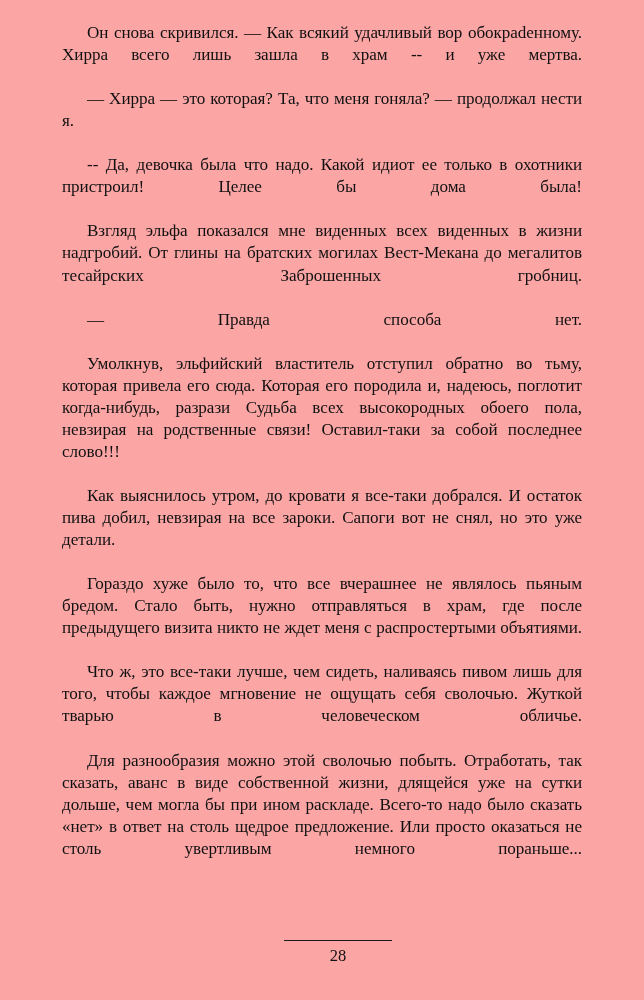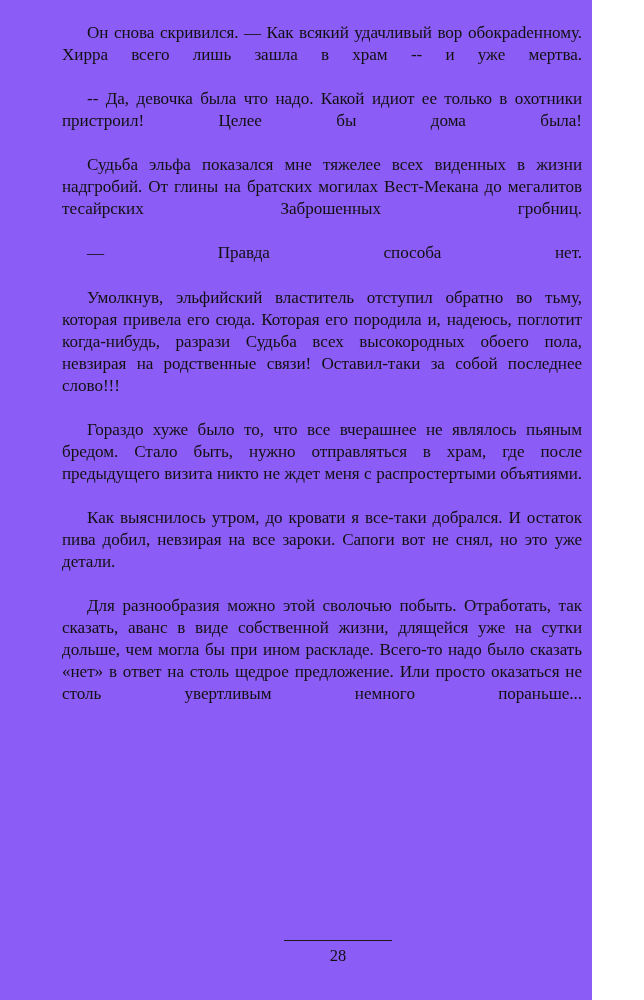--- a/index.html
+++ b/index.html
@@ -4,23 +4,23 @@
 <title>Book page scan</title>
 <style>
   html, body {
     margin: 0;
     padding: 0;
     background: #ffffff;
   }
 
   .page {
     position: relative;
-    width: 592px;
+    width: 644px;
     height: 1000px;
-    background: #8b5cf6;
+    background: #fca5a5;
     overflow: hidden;
     font-family: "Liberation Serif", "DejaVu Serif", serif;
     -webkit-font-smoothing: none;
   }
 
   
   .text-block {
     position: absolute;
     left: 62px;
     top: 22px;
@@ -74,26 +74,28 @@
     color: #111111;
   }
 </style>
 </head>
 <body>
 
 <div class="page">
 
   <div class="text-block">
     <p class="para">Он снова скривился. — Как всякий удачливый вор обокра­dенному. Хирра всего лишь зашла в храм -- и уже мертва.</p>
+    <p class="para">— Хирра — это которая? Та, что меня гоняла? — продол­жал нести я.</p>
     <p class="para">-- Да, девочка была что надо. Какой идиот ее только в охот­ники пристроил! Целее бы дома была!</p>
-    <p class="para">Судьба эльфа показался мне тяжелее всех виденных в жизни надгробий. От глины на братских могилах Вест-Ме­кана до мегалитов тесайрских Заброшенных гробниц.</p>
+    <p class="para">Взгляд эльфа показался мне виденных всех виденных в жизни надгробий. От глины на братских могилах Вест-Ме­кана до мегалитов тесайрских Заброшенных гробниц.</p>
     <p class="para">— Правда способа нет.</p>
     <p class="para">Умолкнув, эльфийский властитель отступил обратно во тьму, которая привела его сюда. Которая его породила и, на­деюсь, поглотит когда-нибудь, разрази Судьба всех высоко­родных обоего пола, невзирая на родственные связи! Оста­вил-таки за собой последнее слово!!!</p>
+    <p class="para">Как выяснилось утром, до кровати я все-таки добрался. И остаток пива добил, невзирая на все зароки. Сапоги вот не снял, но это уже детали.</p>
     <p class="para">Гораздо хуже было то, что все вчерашнее не являлось пья­ным бредом. Стало быть, нужно отправляться в храм, где пос­ле предыдущего визита никто не ждет меня с распростерты­ми объятиями.</p>
-    <p class="para">Как выяснилось утром, до кровати я все-таки добрался. И остаток пива добил, невзирая на все зароки. Сапоги вот не снял, но это уже детали.</p>
+    <p class="para">Что ж, это все-таки лучше, чем сидеть, наливаясь пивом лишь для того, чтобы каждое мгновение не ощущать себя сво­лочью. Жуткой тварью в человеческом обличье.</p>
     <p class="para">Для разнообразия можно этой сволочью побыть. Отрабо­тать, так сказать, аванс в виде собственной жизни, длящейся уже на сутки дольше, чем могла бы при ином раскладе. Все­го-то надо было сказать «нет» в ответ на столь щедрое пред­ложение. Или просто оказаться не столь увертливым немно­го пораньше...</p>
   </div>
 
   <div class="footer">
     <hr class="footer-rule">
     <span class="page-number">28</span>
   </div>
 
 </div>
 

